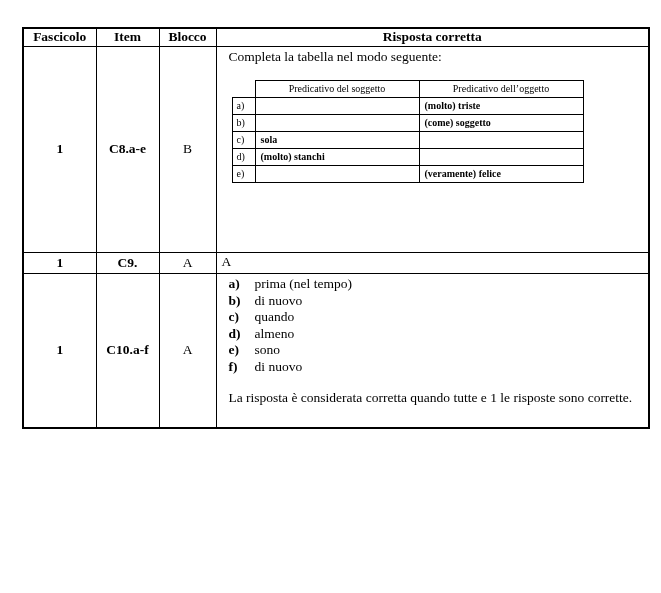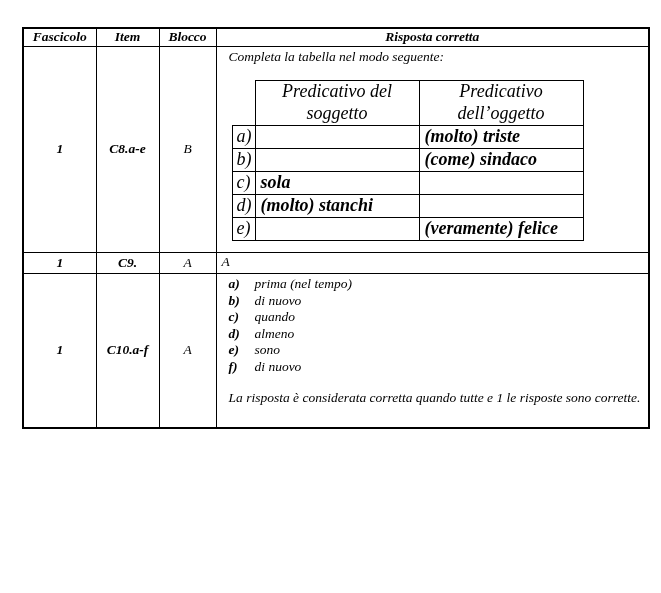--- a/index.html
+++ b/index.html
@@ -23,21 +23,20 @@
   }
   
   table.main {
     position: absolute;
     left: 22px;
     top: 27px;
     border-collapse: collapse;
     table-layout: fixed;
     width: 626px;
     border: 2px solid #000;
-    font-style: italic;
   }
   table.main th,
   table.main td {
     border: 1px solid #000;
     padding: 0;
     overflow: hidden;
   }
   table.main th {
     font-weight: bold;
     text-align: center;
@@ -65,21 +64,21 @@
   
   table.inner {
     border-collapse: collapse;
     table-layout: fixed;
     margin: 15px 0 0 3px;
   }
   table.inner td {
     border: 1px solid #000;
     height: 16px;
     padding: 0 3px;
-    font-size: 18px;
+    font-size: 10px;
     overflow: hidden;
     margin-top: 32px;
   }
   table.inner td.corner {
     border-top: none;
     border-left: none;
   }
   table.inner td.ihead {
     text-align: center;
     font-weight: normal;
@@ -144,21 +143,21 @@
             <td class="ihead">Predicativo dell’oggetto</td>
           </tr>
           <tr>
             <td class="letter">a)</td>
             <td class="val"></td>
             <td class="val">(molto) triste</td>
           </tr>
           <tr>
             <td class="letter">b)</td>
             <td class="val"></td>
-            <td class="val">(come) sindaco</td>
+            <td class="val">(come) soggetto</td>
           </tr>
           <tr>
             <td class="letter">c)</td>
             <td class="val">sola</td>
             <td class="val"></td>
           </tr>
           <tr>
             <td class="letter">d)</td>
             <td class="val">(molto) stanchi</td>
             <td class="val"></td>

